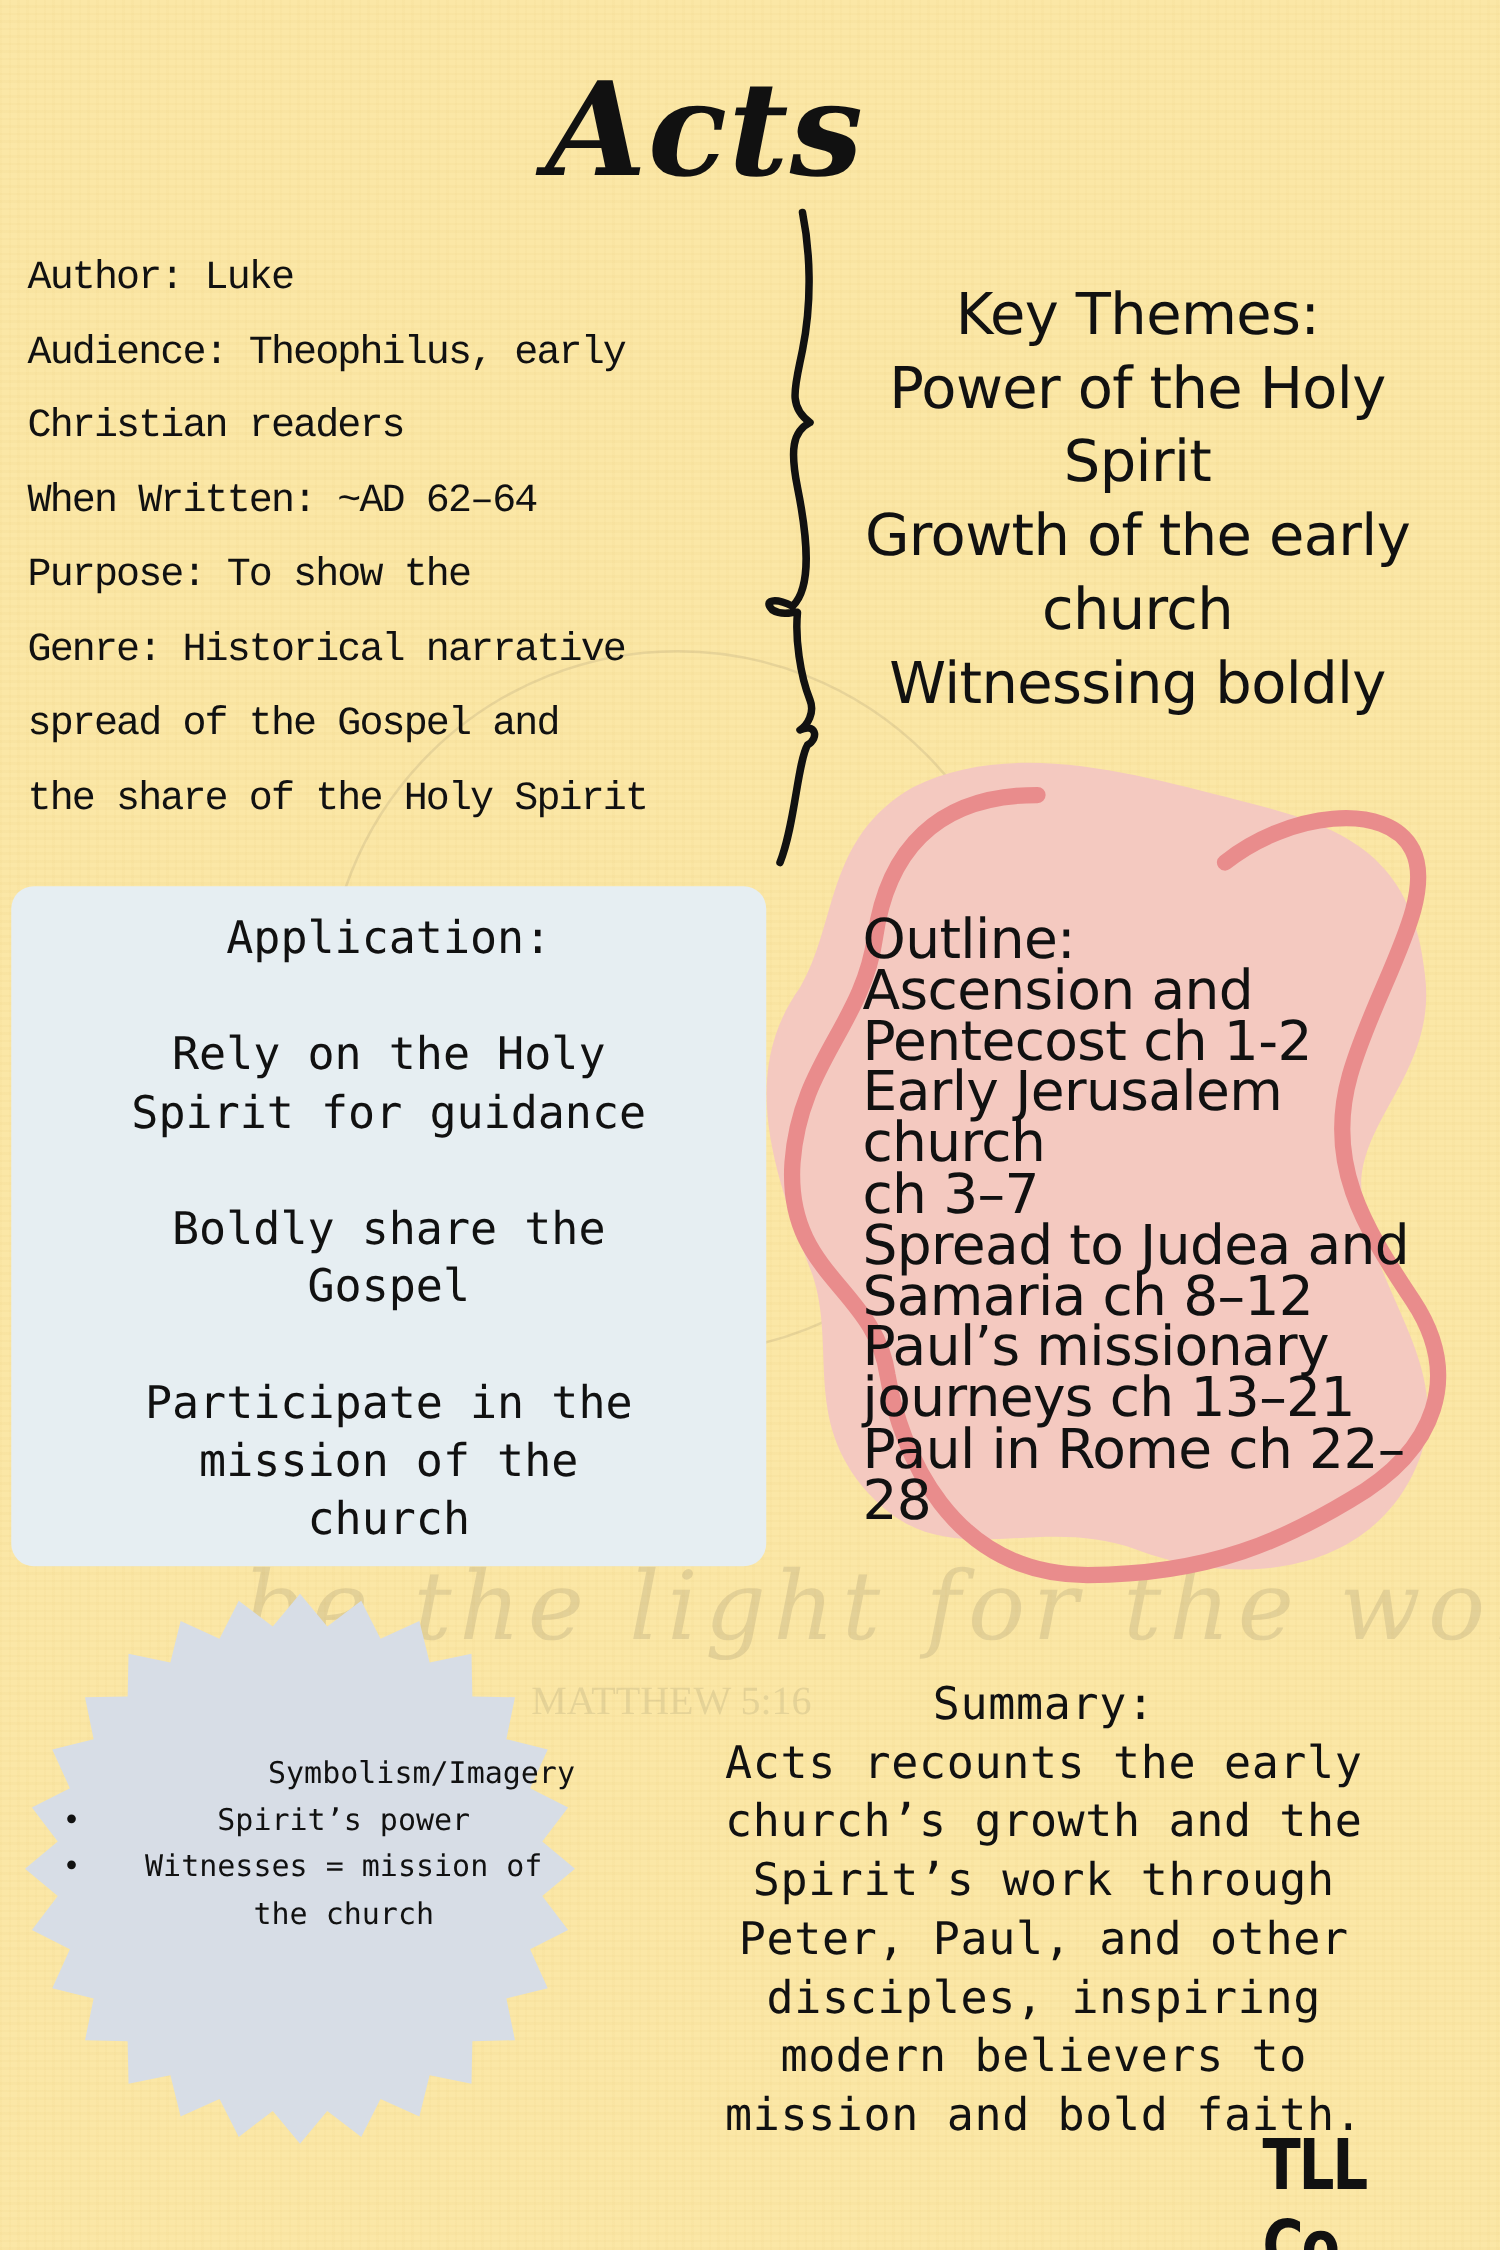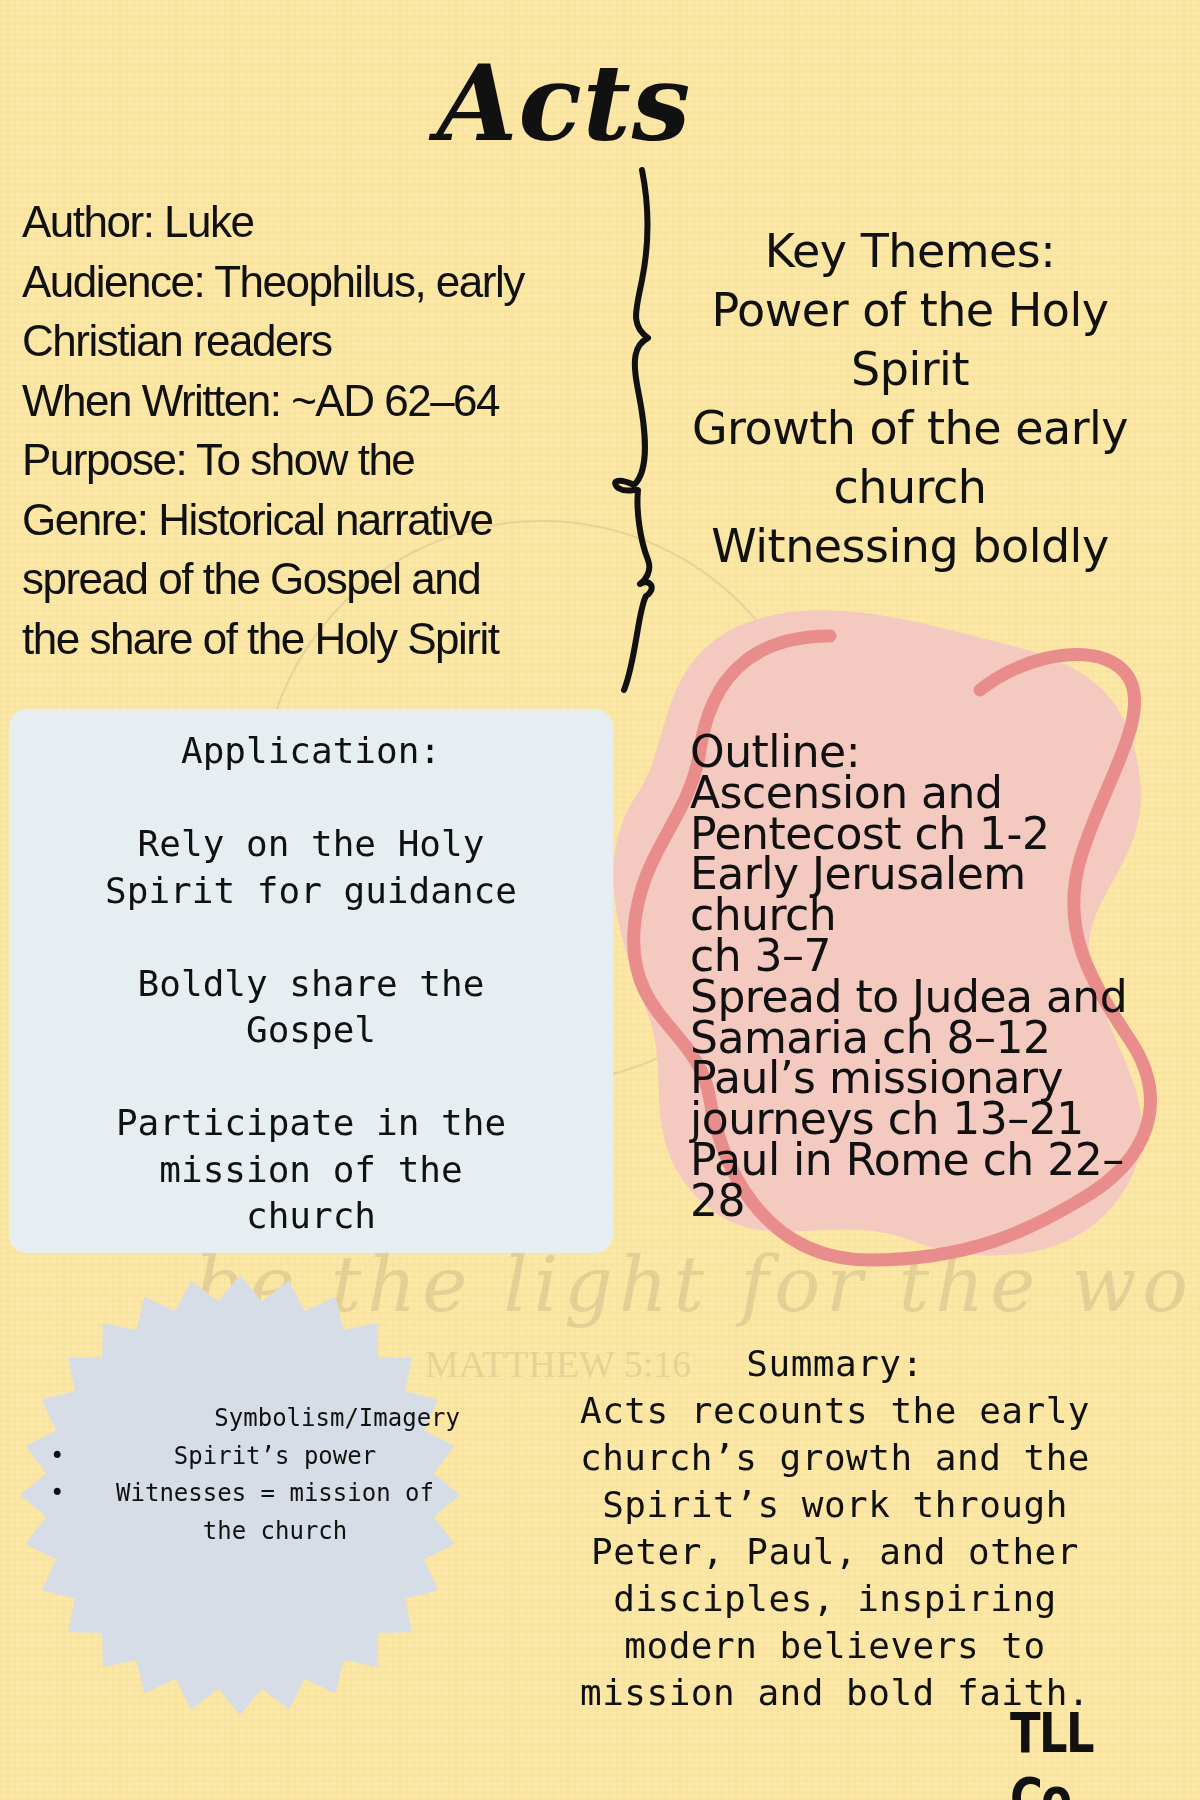--- a/index.html
+++ b/index.html
@@ -13,21 +13,21 @@
     color: #111;
   }
   .abs { position: absolute; }
   .title {
     left: 0; width: 1128px; top: 52px; text-align: center;
     font-family: "DejaVu Serif", serif; font-style: italic; font-weight: bold;
     font-size: 104px; line-height: 1; letter-spacing: 1px;
   }
   .info {
     left: 22px; top: 192px; width: 590px;
-    font-family: Liberation Sans, sans-serif; font-size: 44px; line-height: 59.5px;
+    font-family: Liberation Mono, monospace; font-size: 32px; line-height: 59.5px;
     letter-spacing: -1.5px;
   }
   .info div { white-space: nowrap; }
   .brace { left: 590px; top: 160px; }
   .themes {
     left: 660px; width: 500px; top: 222px; text-align: center;
     font-family: "DejaVu Sans", sans-serif; font-size: 46px; line-height: 59px;
     font-weight: normal; letter-spacing: -0.5px;
   }
   .app-box {
@@ -63,21 +63,21 @@
     left: 1010px; top: 1700px;
     font-family: "DejaVu Sans", sans-serif; font-weight: bold; font-size: 56px;
     letter-spacing: -2px; transform: scaleX(0.8); transform-origin: left;
   }
   .wm-script {
     left: 195px; top: 1240px; font-family: "DejaVu Serif", serif; font-style: italic;
     font-size: 76px; color: rgba(120,110,90,0.18); letter-spacing: 6px; white-space: nowrap;
   }
   .wm-ref {
     left: 425px; top: 1342px; font-family: "Liberation Serif", serif;
-    font-size: 38px; color: rgba(120,110,90,0.16); white-space: nowrap;
+    font-size: 32px; color: rgba(120,110,90,0.16); white-space: nowrap;
   }
   .wm-circle {
     left: 260px; top: 520px; width: 560px; height: 560px; border-radius: 50%;
     border: 2px solid rgba(120,110,90,0.15);
   }
 </style>
 </head>
 <body>
 
 <div class="abs wm-circle"></div>

